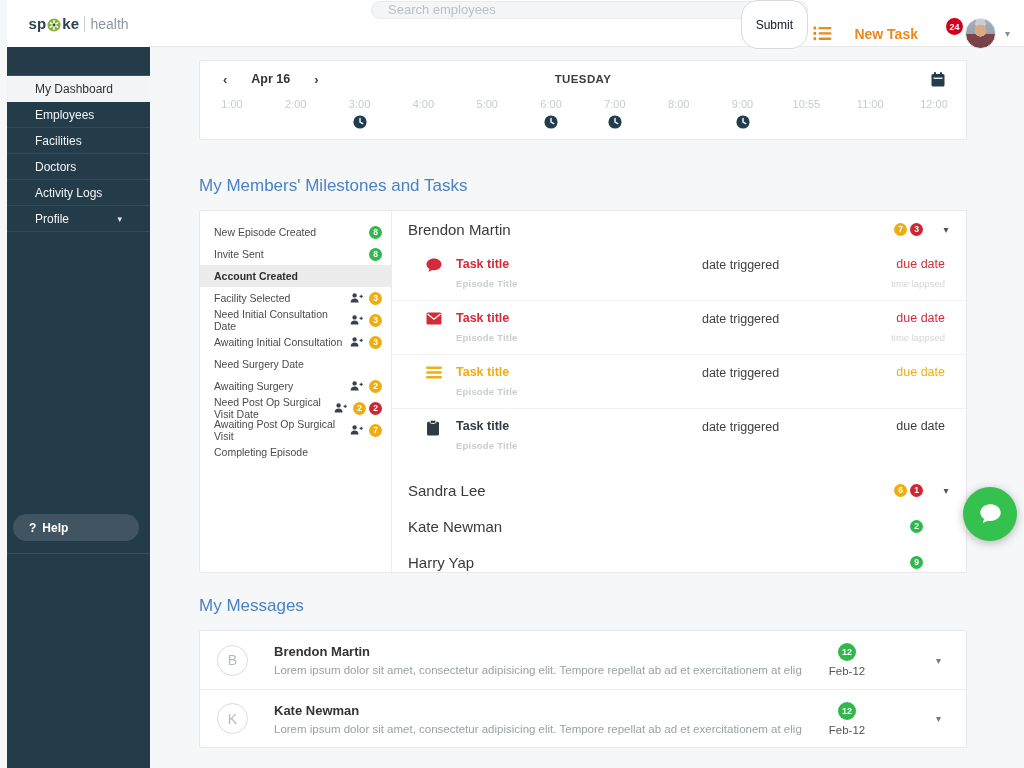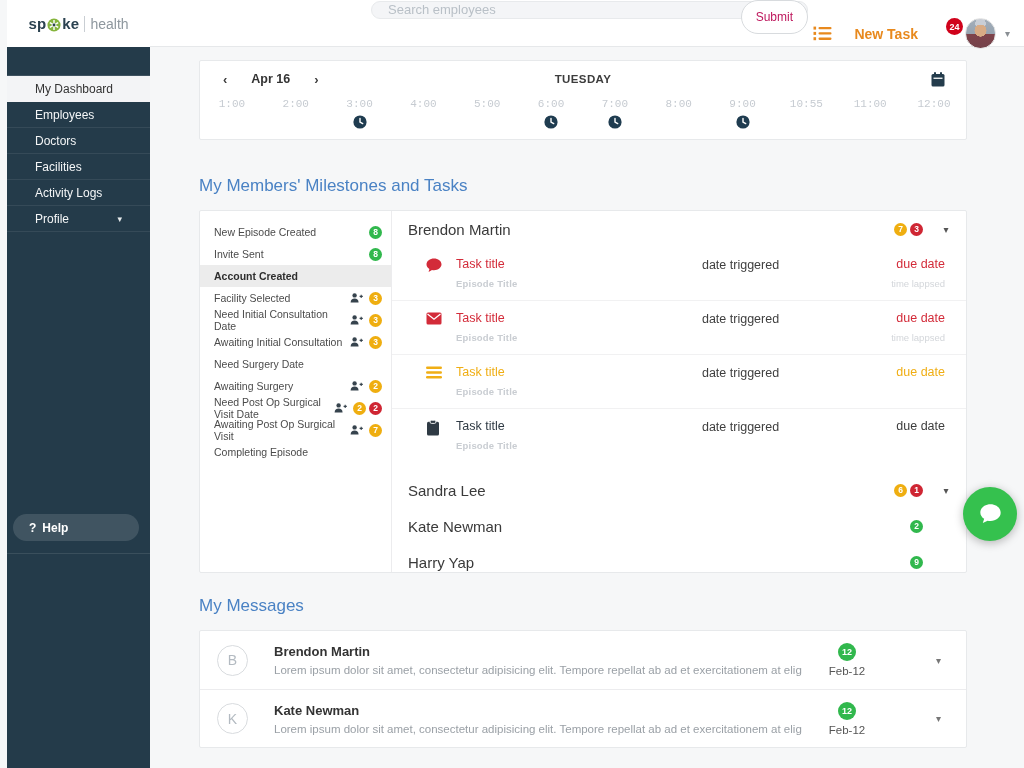--- a/index.html
+++ b/index.html
@@ -18,21 +18,21 @@
   .menu-caret { margin-left:auto; font-size:9px; color:#e8ebed; }
   .help-btn { position:absolute; left:6px; top:514px; width:126px; height:27px; border-radius:14px; background:rgba(255,255,255,0.13); color:#fff; font-size:12px; font-weight:bold; display:flex; align-items:center; padding-left:16px; cursor:pointer; }
   .help-q { margin-right:6px; }
   .sidebar-divider { position:absolute; left:0; right:0; top:553px; border-top:1px solid rgba(255,255,255,0.1); }
 
   
   .topbar { position:absolute; left:143px; right:0; top:0; height:47px; background:#fff; border-bottom:1px solid #e6e8ea; display:flex; align-items:center; z-index:4;flex-direction:column; }
   .search-wrap { position:relative; margin-left:12px; width:437px; height:34px; }
   .search-input { width:100%; height:100%; background:#f4f5f7; border:1px solid #e8eaec; border-radius:17px; padding:0 72px 0 16px; font-size:13px; color:#444; font-family:"Liberation Sans", sans-serif; outline:none; }
   .search-input::placeholder { color:#b9c0c7; }
-  .submit-btn { position:absolute; right:0; top:0; height:34px; padding:0 14px; background:#fff; border:1px solid #d8dbde; border-radius:17px; font-size:12px; color:#be185d; font-family:"Liberation Sans", sans-serif; cursor:pointer; }
+  .submit-btn { position:absolute; right:0; top:0; height:49px; padding:0 14px; background:#fff; border:1px solid #d8dbde; border-radius:17px; font-size:12px; color:#0f172a; font-family:"Liberation Sans", sans-serif; cursor:pointer; }
   .topbar-right { margin-left:auto; display:flex; align-items:center; padding-right:14px; }
   .newtask { display:flex; align-items:center; gap:22px; cursor:pointer; }
   .newtask-label { font-size:14px; font-weight:bold; }
   .notif-badge { width:17px; height:17px; border-radius:50%; color:#fff; font-size:9px; font-weight:bold; display:flex; align-items:center; justify-content:center; margin-left:28px; position:relative; top:-7px; cursor:pointer; }
   .avatar { width:31px; height:31px; border-radius:50%; margin-left:2px; cursor:pointer; border:1px solid #e3e3e3;
     background:
       radial-gradient(circle at 50% 40%, #d8ab85 0%, #d8ab85 26%, rgba(0,0,0,0) 27%),
       radial-gradient(circle at 50% 16%, #c9ced6 0%, #c9ced6 18%, rgba(0,0,0,0) 19%),
       linear-gradient(180deg, #a3aeba 0%, #96a3b0 52%, #7e434b 53%, #74424a 100%);
   }
@@ -44,21 +44,21 @@
 
   
   .cal-card { left:56px; top:13px; width:768px; height:80px; }
   .cal-header { display:flex; align-items:center; height:36px; padding:0 21px; position:relative; }
   .cal-nav { display:flex; align-items:center; z-index:1; }
   .chev { color:#3c3c3c; font-weight:bold; font-size:13px; cursor:pointer; padding:0 2px; }
   .cal-date { font-weight:bold; font-size:12.5px; color:#333; margin:8px 22px; }
   .cal-day { position:absolute; left:0; right:0; text-align:center; font-weight:bold; font-size:11.5px; color:#3d3d3d; letter-spacing:.4px; }
   .cal-icon { margin-left:auto; z-index:1; cursor:pointer; display:flex; }
   .hours-row { display:flex; margin-top:1px; }
-  .hour-cell { flex:1; display:flex; flex-direction:column; align-items:center;font-family:Liberation Mono, monospace; }
+  .hour-cell { flex:1; display:flex; flex-direction:column; align-items:center; }
   .hour-label { font-size:11px; color:#c6cbd1; }
   .hour-clock { margin-top:5px; height:14px; display:flex; }
 
   .section-heading { position:absolute; left:56px; font-size:17px; color:#4a82c4; font-weight:400; }
   .heading-milestones { top:129px; }
   .heading-messages { top:549px; }
 
   
   .ms-card { left:56px; top:163px; width:768px; height:363px; display:flex; }
   .ms-left { width:192px; border-right:1px solid #ececee; padding-top:10px; }
@@ -73,21 +73,21 @@
   .member-name { font-size:15px; color:#3a3a3a; }
   .mh-right { margin-left:auto; display:flex; align-items:center; }
   .mh-badges { display:flex; align-items:center; gap:3px; }
   .mh-caret { width:12px; margin-left:17px; text-align:center; color:#555; font-size:10px; cursor:pointer; }
   .mh-caret.hidden { visibility:hidden; }
 
   .task-row { display:flex; align-items:flex-start; padding:10px 16px 11px 34px; cursor:pointer; }
   .task-row + .task-row { border-top:1px solid #f1f1f2; }
   .task-icon { width:16px; display:flex; margin-top:1px; }
   .task-main { width:36%; padding-left:14px; }
-  .task-title { font-size:12.5px; font-weight:normal; }
+  .task-title { font-size:12.5px; font-weight:bold; }
   .task-subtitle { font-size:9.5px; font-weight:bold; color:#c9cdd2; margin-top:7px; letter-spacing:.2px; }
   .task-mid { flex:1; text-align:center; font-size:12.5px; color:#3f3f3f; padding-top:1px; }
   .task-due-col { width:19%; text-align:right; padding-right:5px; }
   .task-due { font-size:12.5px; }
   .task-lapsed { font-size:9.5px; color:#d3d6da; margin-top:7px; }
   .task-list { margin-bottom:10px; }
 
   
   .msg-card { left:56px; top:583px; width:768px; height:118px; }
   .msg-row { display:flex; align-items:center; height:58px; padding:0 17px; cursor:pointer; }
@@ -122,24 +122,24 @@
     <span class="logo-health">health</span>
   </div>
   <div class="menu" id="sidebar-menu">
       <div class="menu-item active">
         <span>My Dashboard</span>
       </div>
       <div class="menu-item">
         <span>Employees</span>
       </div>
       <div class="menu-item">
+        <span>Facilities</span>
+      </div>
+      <div class="menu-item">
         <span>Doctors</span>
-      </div>
-      <div class="menu-item">
-        <span>Facilities</span>
       </div>
       <div class="menu-item">
         <span>Activity Logs</span>
       </div>
       <div class="menu-item">
         <span>Profile</span>
         <span class="menu-caret">▾</span>
       </div>
     </div>
   <div class="help-btn">

